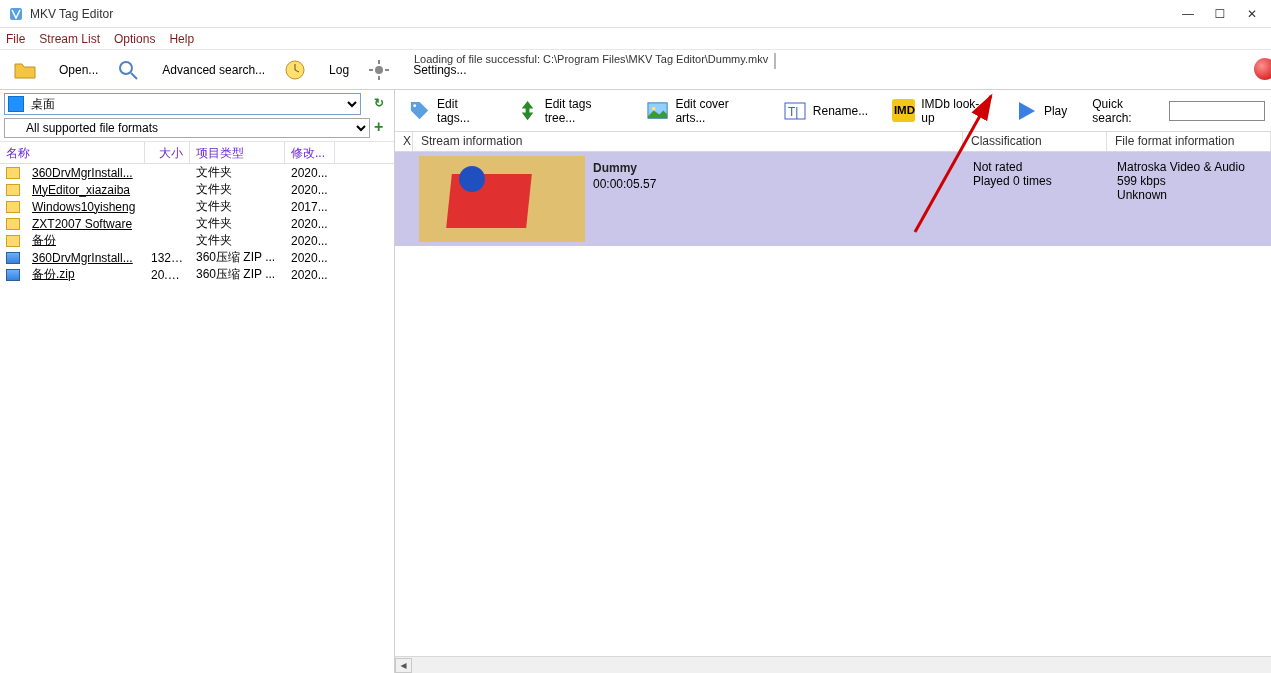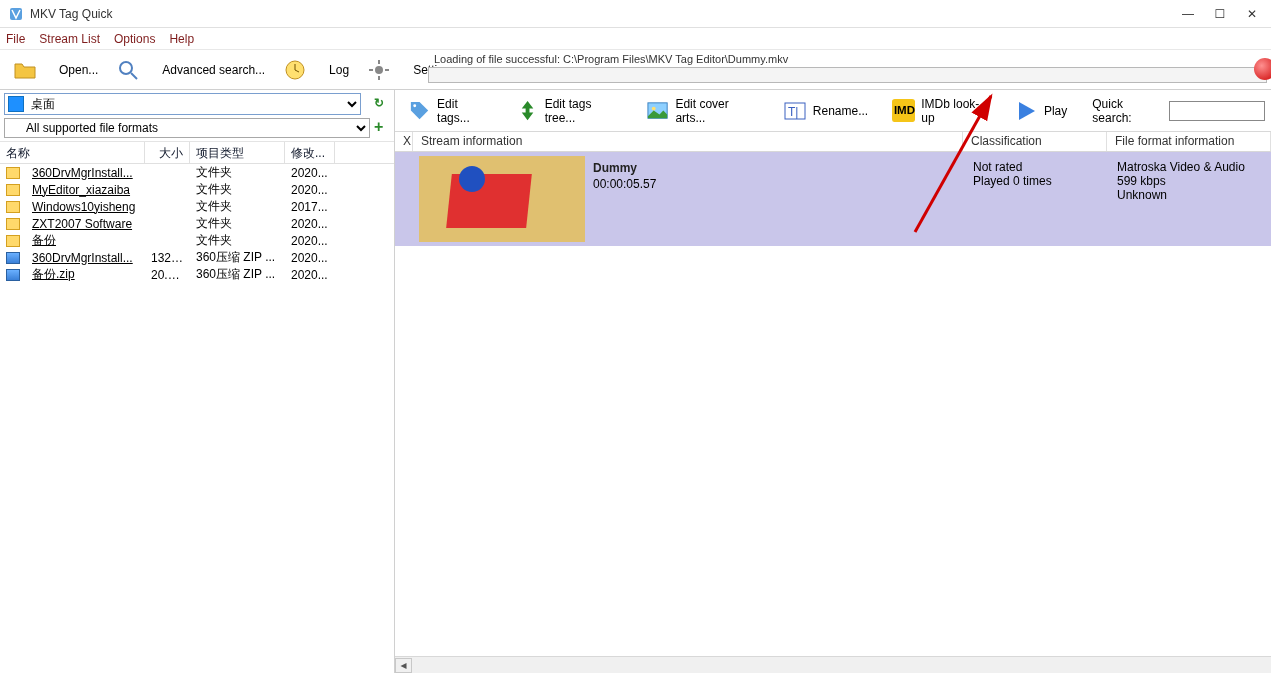--- a/index.html
+++ b/index.html
@@ -7,36 +7,36 @@
 .title-bar { height: 28px; display: flex; align-items: center; padding: 0 8px; border-bottom: 1px solid #e0e0e0; }
 .title-bar .app-icon { width: 16px; height: 16px; margin-right: 6px; }
 .title-bar .title { flex: 1; color: #333; }
 .win-btns { display: flex; gap: 18px; padding-right: 4px;}
 .win-btns span { width: 14px; text-align: center; color: #333; cursor: default;}
 .menu-bar { height: 22px; display: flex; align-items: center; padding: 0 6px; gap: 14px; border-bottom: 1px solid #e8e8e8; }
 .menu-bar span { color: #7f1d1d; }
 .main-toolbar { height: 40px; display: flex; align-items: center; border-bottom: 1px solid #d0d0d0; padding-left: 4px; position: relative; }
 .main-toolbar .tbtn { display: flex; align-items: center; height: 34px; padding: 0 8px; border: 1px solid transparent; border-radius: 2px; gap: 22px;}
 .main-toolbar .tbtn .ic { width: 24px; height: 24px; }
-.status-strip { position: absolute; left: 428px; top: 3px; right: 0; height: 34px; display:flex; flex-direction: column; }
+.status-strip { position: absolute; left: 408px; top: 3px; right: 0; height: 34px; display:flex; flex-direction: row; }
 .status-strip .msg { font-size: 11px; color: #333; padding: 0 6px 2px 6px; }
 .status-strip .bar { height: 16px; border: 1px solid #b8b8b8; background: #f4f4f4; margin: 0 4px 0 0;}
 .red-ball { position:absolute; right:-5px; top: 58px; width: 22px; height:22px; border-radius:50%; background: radial-gradient(circle at 35% 35%, #ff9090, #cc0000);}
 .body-area { display: flex; height: calc(673px - 28px - 22px - 40px); }
 .left-pane { width: 395px; border-right: 1px solid #d0d0d0; display: flex; flex-direction: column; }
 .loc-row { display: flex; align-items: center; padding: 3px 4px; gap: 13px; }
 .loc-row select { flex: 1; height: 22px; border: 1px solid #7a9fcf; background:#fff; padding-left: 22px;}
 .loc-row .desk-ic { position:absolute; margin-left:4px; width:16px; height:16px; background:#1e90ff; border:1px solid #1070c0;}
 .loc-row .refresh-ic { width:16px; height:16px; color:#2a8a2a; font-weight:bold;}
 .filter-row { display:flex; align-items:center; padding: 0 4px 3px 4px; gap:4px;}
 .filter-row select { flex:1; height: 20px; border: 1px solid #a8a8a8; background:#fff; padding-left: 17px;}
 .filter-row .plus-ic { width:16px; height:16px; color:#2a8a2a; font-weight:bold; font-size:16px; line-height:14px;}
 .file-tree { flex:1; overflow:auto; border-top:1px solid #e4e4e4; }
 .ft-head { display:flex; height:22px; border-bottom:1px solid #e0e0e0;}
-.ft-head .col { border-right:1px solid #e0e0e0; padding:3px 6px; color:#0f172a;}
+.ft-head .col { border-right:1px solid #e0e0e0; padding:3px 6px; color:#6d28d9;}
 .c-name { width:145px; } .c-size { width:45px; text-align:right;} .c-type { width:95px;} .c-mod { width:50px;}
 .ft-row { display:flex; height:17px; align-items:center;}
 .ft-row .col { padding: 0 6px; white-space:nowrap; overflow:hidden; text-overflow:ellipsis;}
 .ft-row .c-name { display:flex; align-items:center; gap:12px;text-decoration:underline;}
 .fic-folder { width:14px; height:12px; background:#ffd96b; border:1px solid #d4a020;}
 .fic-zip { width:14px; height:12px; background: linear-gradient(#6ab0ff,#3a80d8); border:1px solid #2a60a0;}
 .right-pane { flex:1; display:flex; flex-direction:column; position:relative;}
 .action-bar { height:42px; display:flex; align-items:center; padding: 0 6px; gap: 6px; border-bottom: 1px solid #d8d8d8; position: relative; }
 .action-bar .abtn { display:flex; align-items:center; height:34px; padding:0 10px 0 6px; border:1px solid transparent; border-radius:2px; gap:6px;}
 .action-bar .abtn .ic { width:24px; height:24px;}
@@ -62,21 +62,21 @@
 </head>
 <body>
 
 <div class="title-bar">
   <span class="app-icon">
     <svg viewBox="0 0 16 16">
         <rect x="2" y="2" width="12" height="12" fill="#5aa0e0" rx="2"></rect>
         <path d="M4 4 L8 12 L12 4" stroke="#fff" stroke-width="1.5" fill="none"></path>
       </svg>
   </span>
-  <span class="title">MKV Tag Quick</span>
+  <span class="title">MKV Tag Editor</span>
   <div class="win-btns">
     <span>—</span>
     <span>☐</span>
     <span>✕</span>
   </div>
 </div>
 
 <div class="menu-bar">
   <span>File</span>
   <span>Stream List</span>

